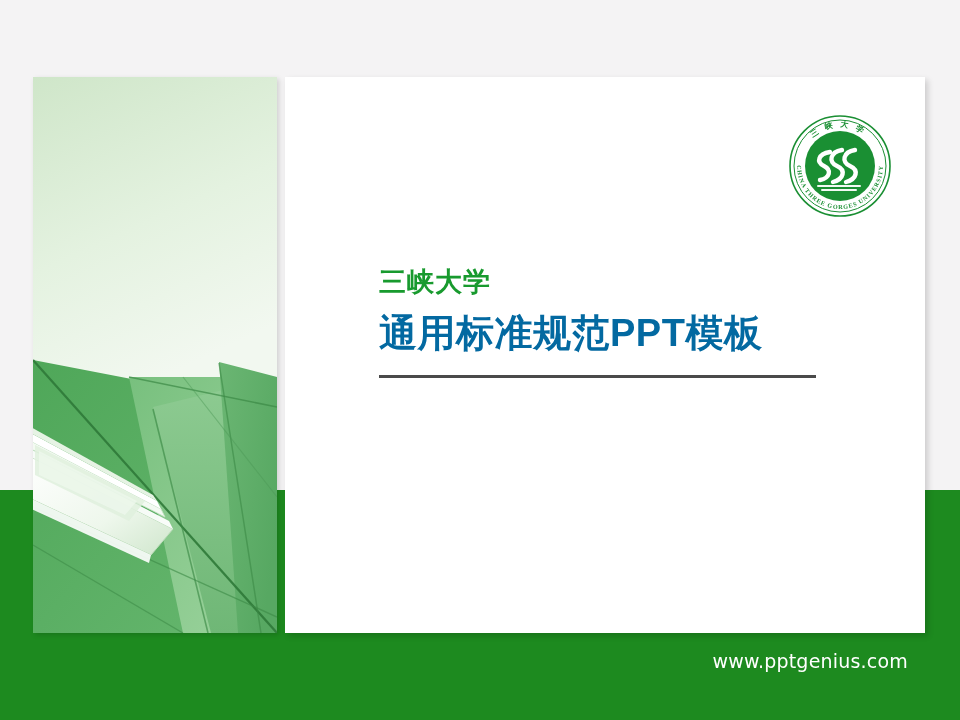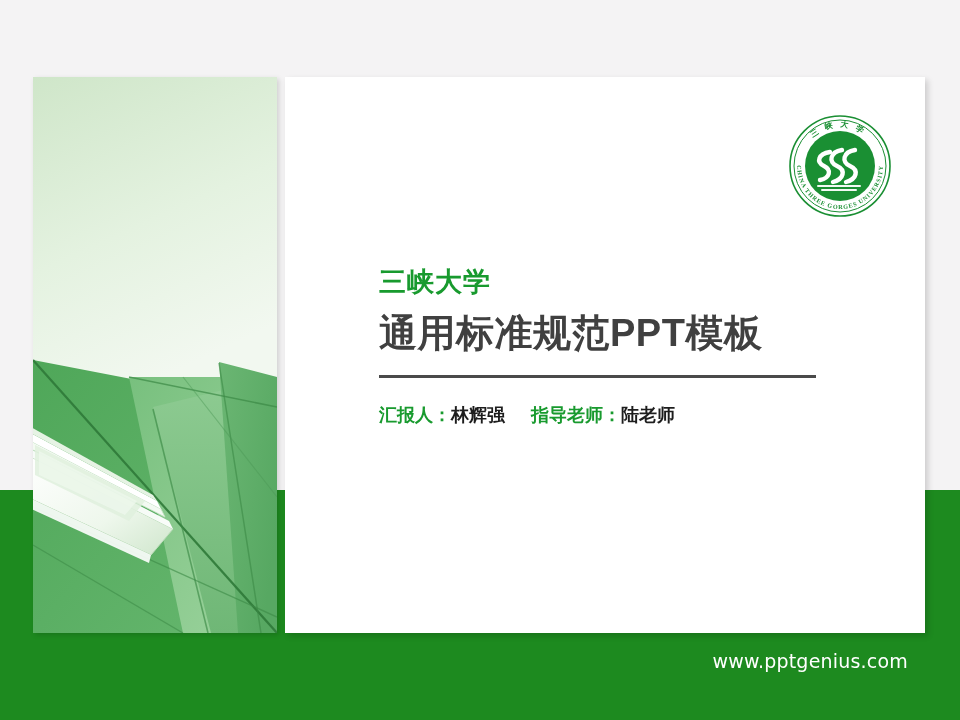--- a/index.html
+++ b/index.html
@@ -84,21 +84,21 @@
     font-weight: bold;
     color: #189a2e;
     letter-spacing: 1px;
     line-height: 1.1;
     margin: 0;
     white-space: nowrap;
   }
   .main-title {
     font-size: 38px;
     font-weight: bold;
-    color: #404040;
+    color: #0369a1;
     letter-spacing: .5px;
     line-height: 1.15;
     margin: 14px 0 0 0;
     white-space: nowrap;
   }
   .divider {
     width: 437px;
     height: 3px;
     background: #4a4a4a;
     margin: 20px 0 0 0;
@@ -223,20 +223,17 @@
     </svg>
   </div>
 
   <div class="title-zone">
     <div class="univ-name">三峡大学</div>
 
     <div class="main-title">通用标准规范PPT模板</div>
 
     <div class="divider"></div>
 
-    <div class="presenter-row">
-      <span class="lbl-green">汇报人：</span><span class="val-dark">林辉强</span><span class="gap"></span><span class="lbl-green">指导老师：</span><span class="val-dark">陆老师</span>
-    </div>
   </div>
 
   <div class="site-url">www.pptgenius.com</div>
 
 </div>
 
 </body></html>

